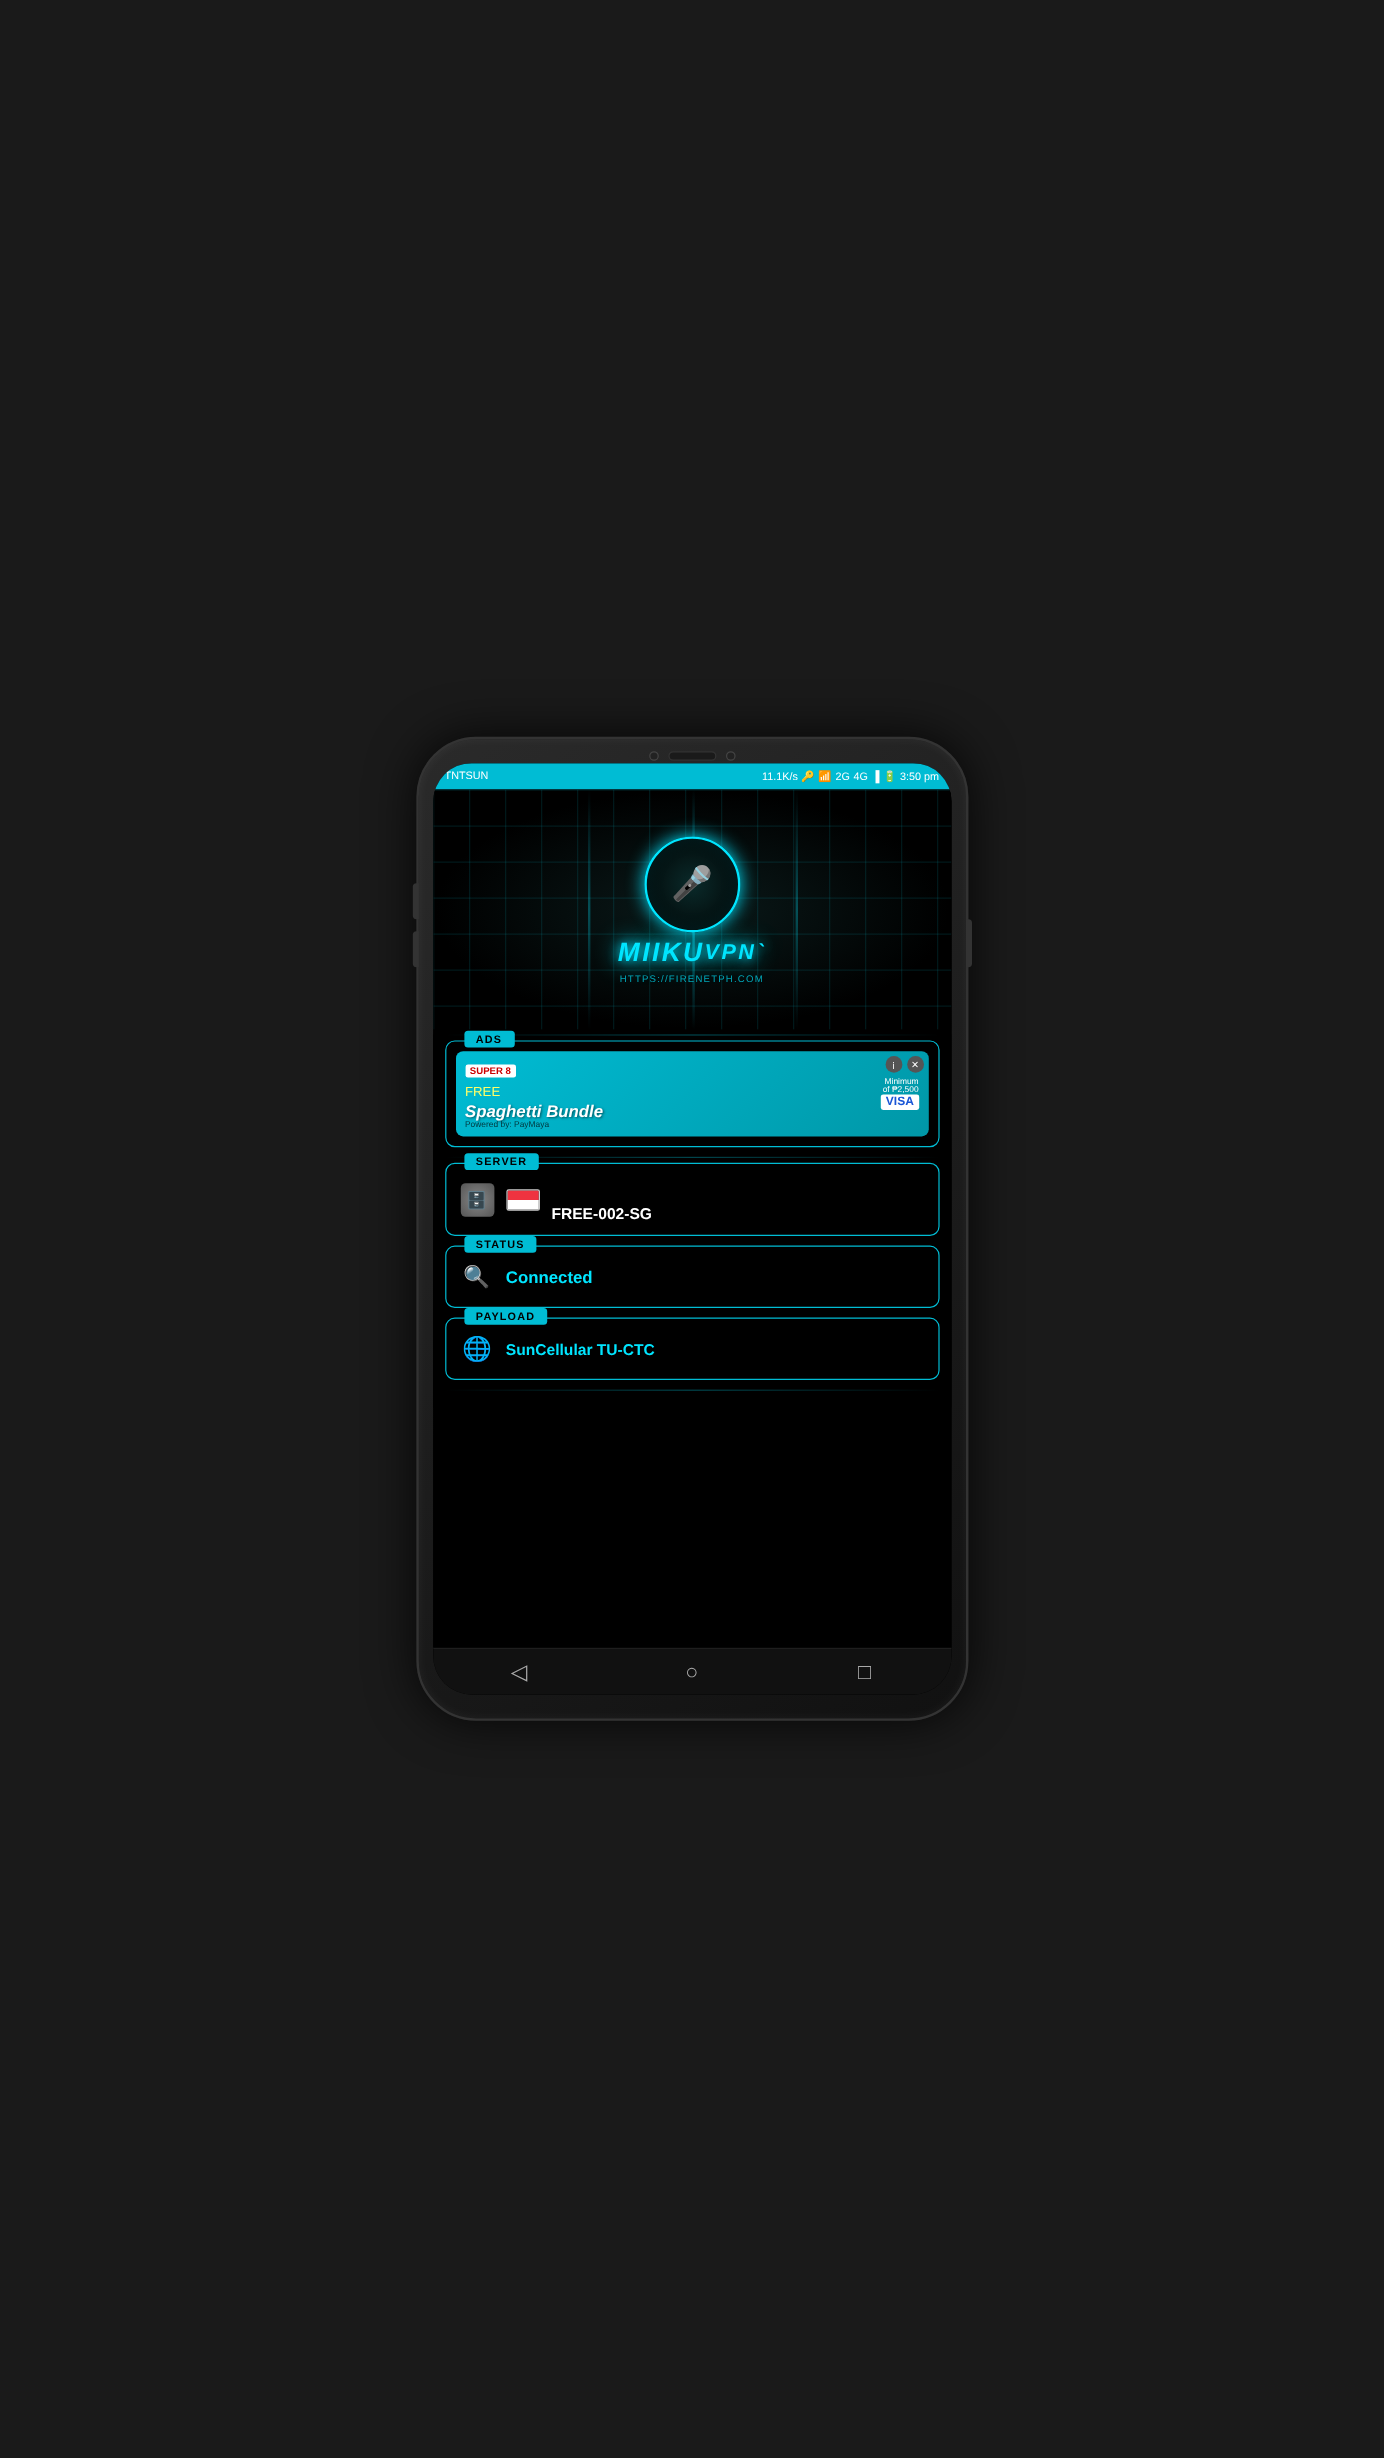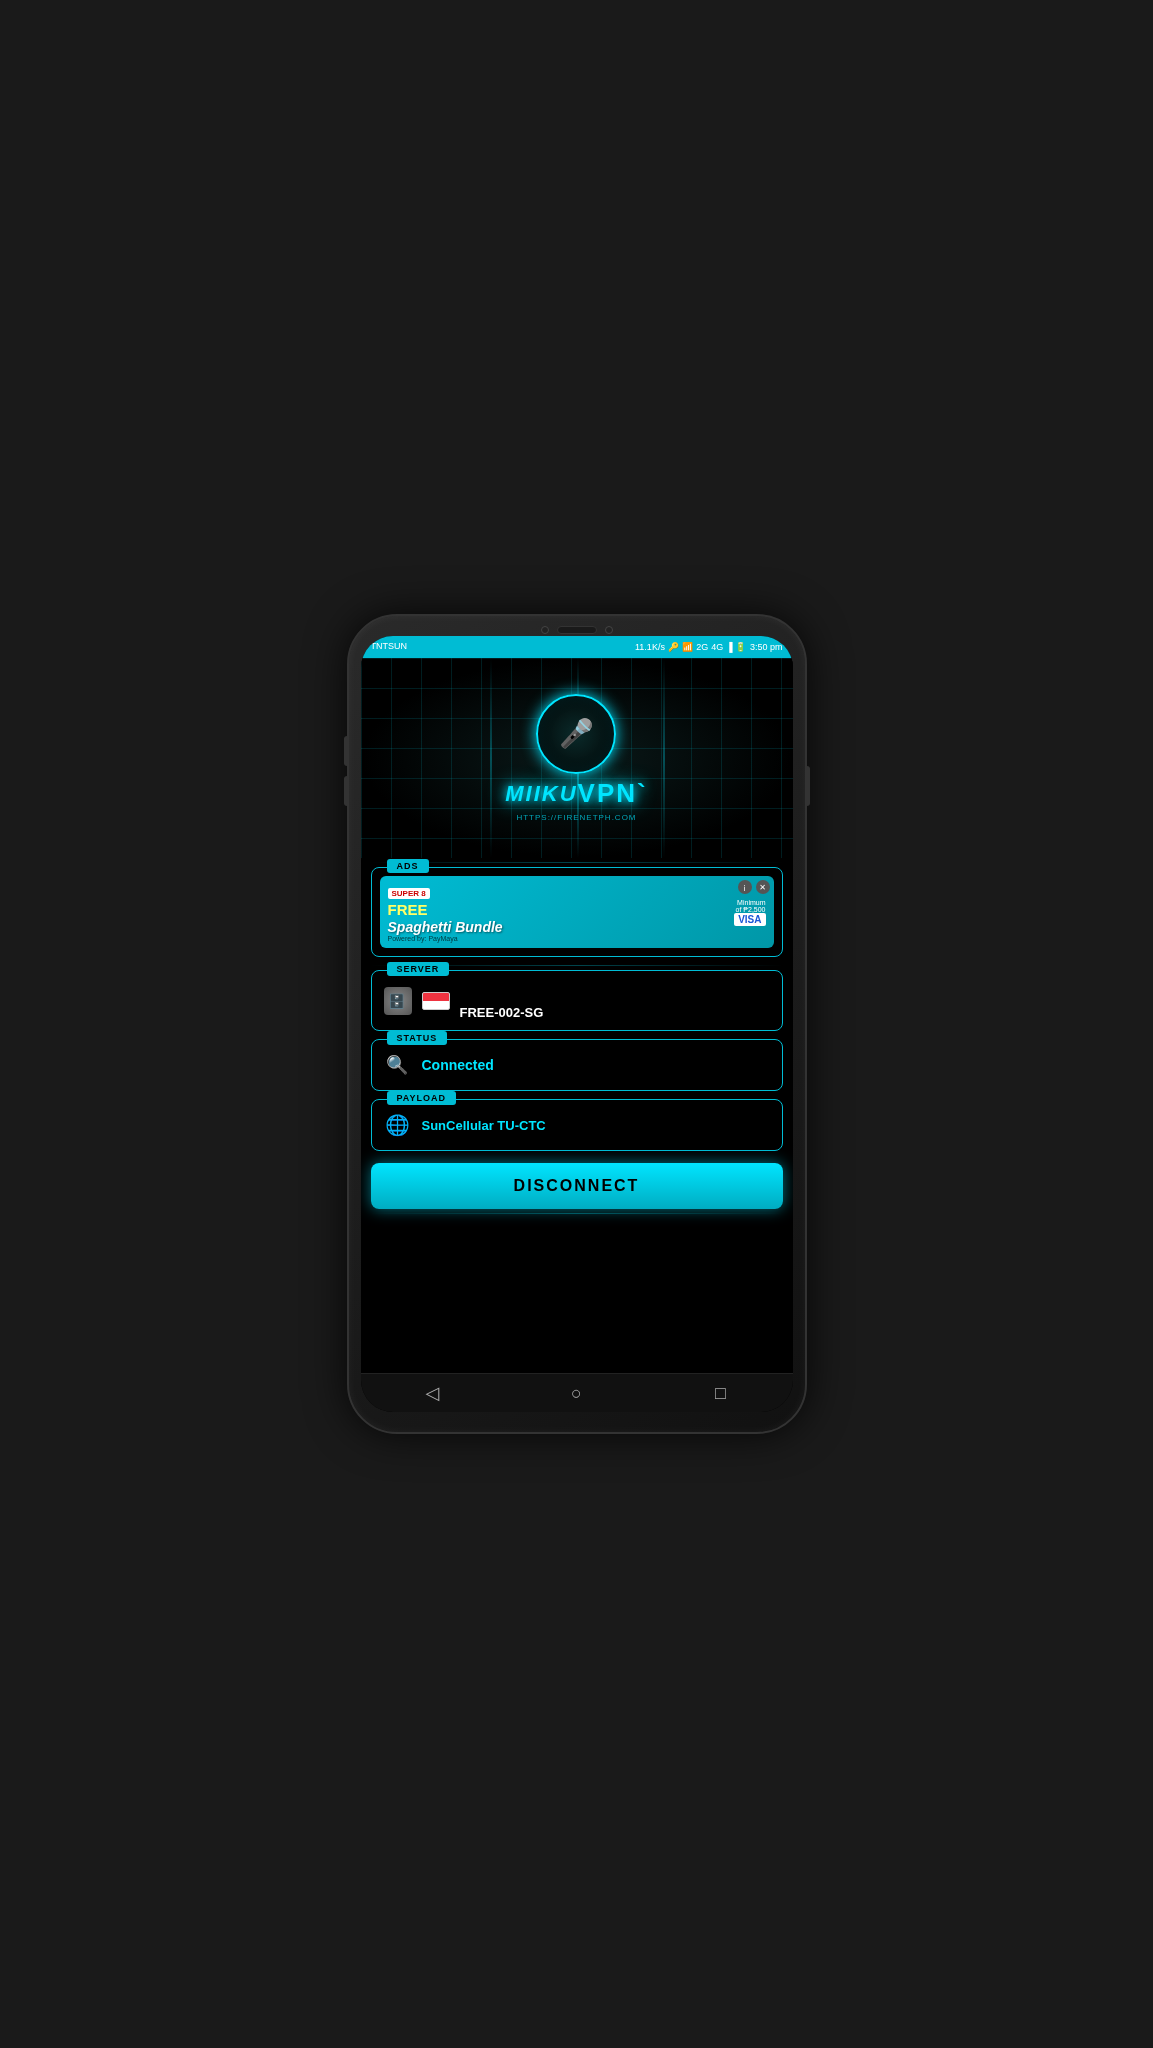--- a/index.html
+++ b/index.html
@@ -134,25 +134,26 @@
     .logo-miiku {
       font-size: 22px;
       font-weight: 900;
       color: #00e5ff;
       text-shadow: 0 0 10px #00e5ff, 0 0 20px #00e5ff;
       letter-spacing: 2px;
       font-style: italic;
     }
 
     .logo-vpn {
-      font-size: 26px;
+      font-size: 18px;
       font-weight: 900;
       color: #00e5ff;
       text-shadow: 0 0 10px #00e5ff, 0 0 20px #00e5ff;
       letter-spacing: 2px;
+      font-style: italic;
     }
 
     .logo-url {
       font-size: 8px;
       color: rgba(0,229,255,0.7);
       letter-spacing: 1px;
       margin-top: 4px;
     }
 
     
@@ -221,23 +222,23 @@
 
     .spaghetti-text {
       font-size: 14px;
       font-weight: 900;
       color: #fff;
       font-style: italic;
       text-shadow: 1px 1px 2px rgba(0,0,0,0.5);
     }
 
     .free-badge {
-      font-size: 15px;
+      font-size: 11px;
       color: #ff6;
-      font-weight: bold;
+      font-weight: normal;
     }
 
     .ads-right {
       text-align: right;
       font-size: 7px;
       color: #fff;
     }
 
     .visa-text {
       font-size: 10px;
@@ -538,21 +539,20 @@
         
         <div class="section-block">
           <div class="section-label">PAYLOAD</div>
           <div class="section-inner">
             <div class="payload-icon">🌐</div>
             <span class="payload-name">SunCellular TU-CTC</span>
           </div>
         </div>
 
         
-        <button class="disconnect-btn">DISCONNECT</button>
 
         <div class="tron-hline"></div>
       </div>
     </div>
 
     <div class="nav-bar">
       <span class="nav-icon">◁</span>
       <span class="nav-icon">○</span>
       <span class="nav-icon">□</span>
     </div>

